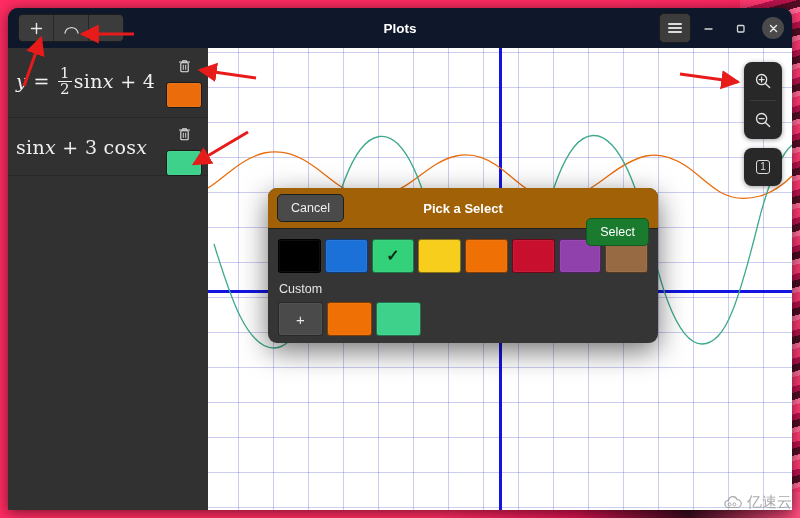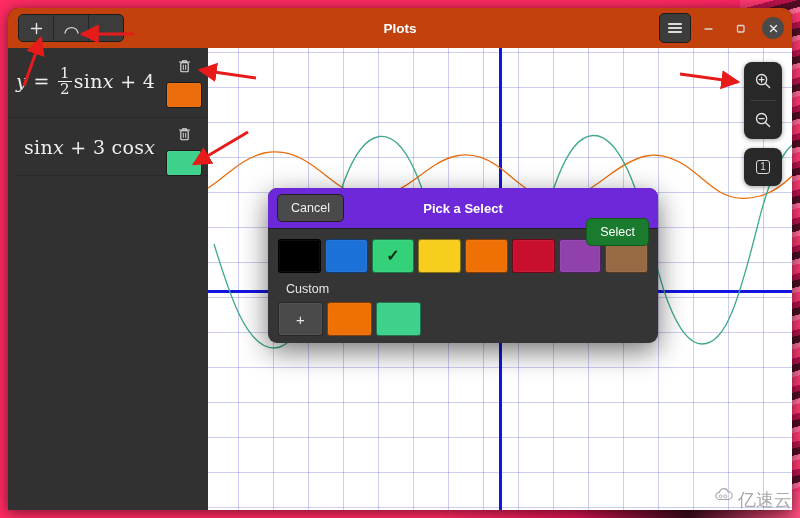--- a/index.html
+++ b/index.html
@@ -34,21 +34,21 @@
   
   #window{
     position:absolute;left:8px;top:8px;width:784px;height:502px;
     background:#2d2d2d;border-radius:10px 10px 0 0;
     box-shadow:0 2px 14px rgba(0,0,0,.55);
     overflow:hidden;
   }
   
   #headerbar{
     position:absolute;left:0;top:0;width:784px;height:40px;
-    background:#c2410c;
+    background:#0f172a;
     border-bottom:1px solid #1f1f1f;
     display:flex;align-items:center;
   }
   .hb-left{display:flex;align-items:center;margin-left:10px;}
   .linked{display:flex;border:1px solid #1c1c1c;border-radius:5px;overflow:hidden;background:#3a3a3a;}
   .linked .tb{
     width:34px;height:26px;display:flex;align-items:center;justify-content:center;
     background:#3c3c3c;color:#e8e8e8;font-size:15px;border-right:1px solid #262626;
   }
   .linked .tb:last-child{border-right:none;}
@@ -72,21 +72,21 @@
   .bars i{display:block;width:14px;height:2px;background:#dcdcdc;margin:2px 0;border-radius:1px;}
   
   #sidebar{
     position:absolute;left:0;top:40px;width:200px;bottom:0;background:#313131;
     border-right:1px solid #1d1d1d;
   }
   .eq-row{
     position:relative;height:70px;border-bottom:1px solid #282828;
     display:flex;align-items:center;padding-left:8px;box-sizing:border-box;
   }
-  .eq-row.short{height:58px;margin-left:8px;}
+  .eq-row.short{height:58px;}
   .eq-tex{
     color:#efefef;font-family:"DejaVu Serif","Liberation Serif",serif;
     font-size:19px;letter-spacing:.3px;white-space:nowrap;
   }
   .eq-tex .frac{
     display:inline-flex;flex-direction:column;align-items:center;
     vertical-align:middle;font-size:15px;line-height:1.02;margin:0 2px;
     position:relative;top:-1px;
   }
   .eq-tex .frac .num{border-bottom:1px solid #efefef;padding:0 2px;}
@@ -138,21 +138,21 @@
     border:1.5px solid #dcdcdc;border-radius:3px;font-size:10px;
     padding:0px 3px;line-height:12px;color:#dcdcdc;font-family:"Liberation Sans",sans-serif;
   }
   
   #dialog{
     position:absolute;left:260px;top:180px;width:390px;height:155px;
     background:#353535;border-radius:9px;
     box-shadow:0 8px 28px rgba(0,0,0,.55);overflow:hidden;
   }
   #dlg-head{
-    height:41px;background:#6d28d9;display:flex;align-items:center;
+    height:41px;background:#a16207;display:flex;align-items:center;
     justify-content:space-between;padding:0 9px;box-sizing:border-box;
     border-bottom:1px solid #202020;
   }
   #dlg-title{
     position:absolute;left:0;right:0;text-align:center;color:#fff;
     font-size:13px;font-weight:bold;pointer-events:none;line-height:41px;top:0;
   }
   .dlg-btn{
     position:relative;z-index:2;height:26px;padding:0 13px;border-radius:5px;
     display:flex;align-items:center;font-size:12.5px;border:1px solid #1e1e1e;
@@ -160,29 +160,29 @@
   .dlg-btn.cancel{background:#4a4a4a;color:#f0f0f0;}
   .dlg-btn.select{background:#1a7a2e;color:#ffffff;border-color:#10591f;margin-top:48px;}
   #dlg-body{padding:10px 10px 0 10px;}
   .palette{display:flex;gap:4px;}
   .sw{
     width:43px;height:32px;border-radius:3px;border:1px solid rgba(0,0,0,.45);
     display:flex;align-items:center;justify-content:center;
     box-shadow:0 0 0 1px rgba(255,255,255,.05) inset;
   }
   .sw .chk{font-size:16px;color:#0d2a14;font-weight:bold;line-height:1;}
-  .custom-label{color:#e6e6e6;font-size:12.5px;margin:9px 0 6px 8px;}
+  .custom-label{color:#e6e6e6;font-size:12.5px;margin:9px 0 6px 1px;}
   .custom-row{display:flex;gap:4px;}
   .sw.plus{background:#4a4a4a;color:#e6e6e6;font-size:15px;}
   
   .arrow{position:absolute;pointer-events:none;}
   
   #watermark{
-    position:absolute;right:8px;bottom:6px;display:flex;gap:4px;
-    color:#9a9a9a;font-size:18px;opacity:.85;
+    position:absolute;right:8px;bottom:6px;display:flex;align-items:center;gap:4px;
+    color:#9a9a9a;font-size:15px;opacity:.85;
   }
 </style>
 </head>
 <body>
 
 <div id="desktop">
   <div class="swirl"></div>
   <div class="swirl2"></div>
 </div>
 

